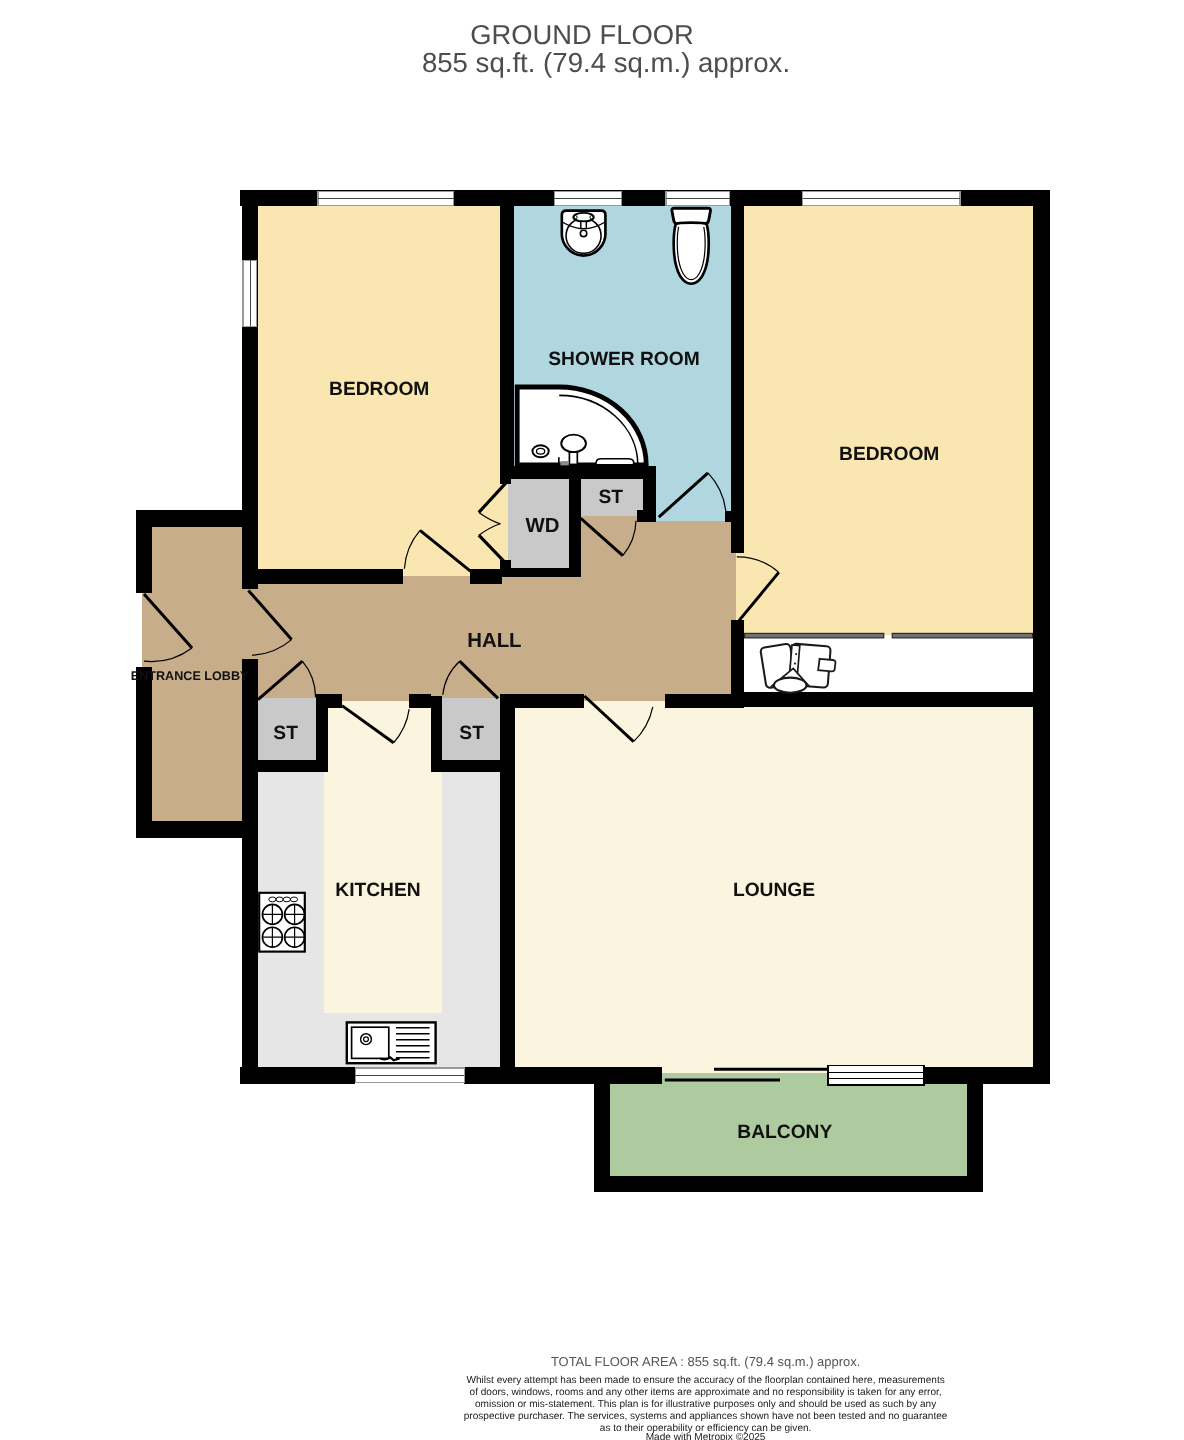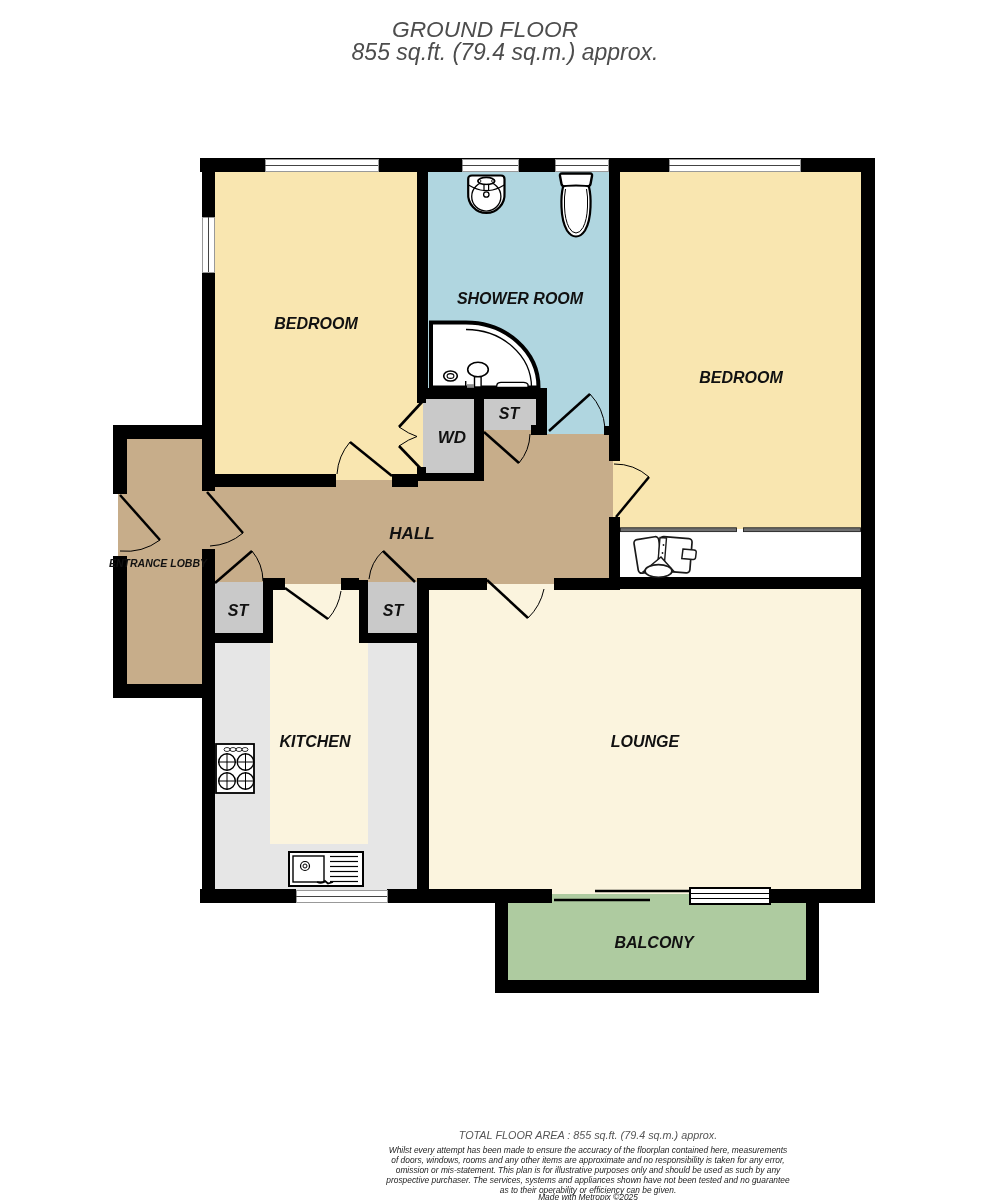--- a/index.html
+++ b/index.html
@@ -1,16 +1,16 @@
 <!DOCTYPE html>
 <html><head>
 <meta charset="utf-8">
 <style>
   html,body{margin:0;padding:0;background:#ffffff;}
-  .page{position:relative;width:987px;height:1200px;background:#fff;overflow:hidden;font-style:italic;}
+  .page{position:relative;width:987px;height:1200px;background:#fff;overflow:hidden;}
   svg text{font-family:"Liberation Sans",sans-serif;}
 </style>
 </head>
 <body>
 <div class="page">
 <svg width="987" height="1200" viewBox="0 0 987 1200" xmlns="http://www.w3.org/2000/svg" shape-rendering="crispEdges">
 
   <rect x="0" y="0" width="987" height="1200" fill="#ffffff"></rect>
 
   <g shape-rendering="auto">

